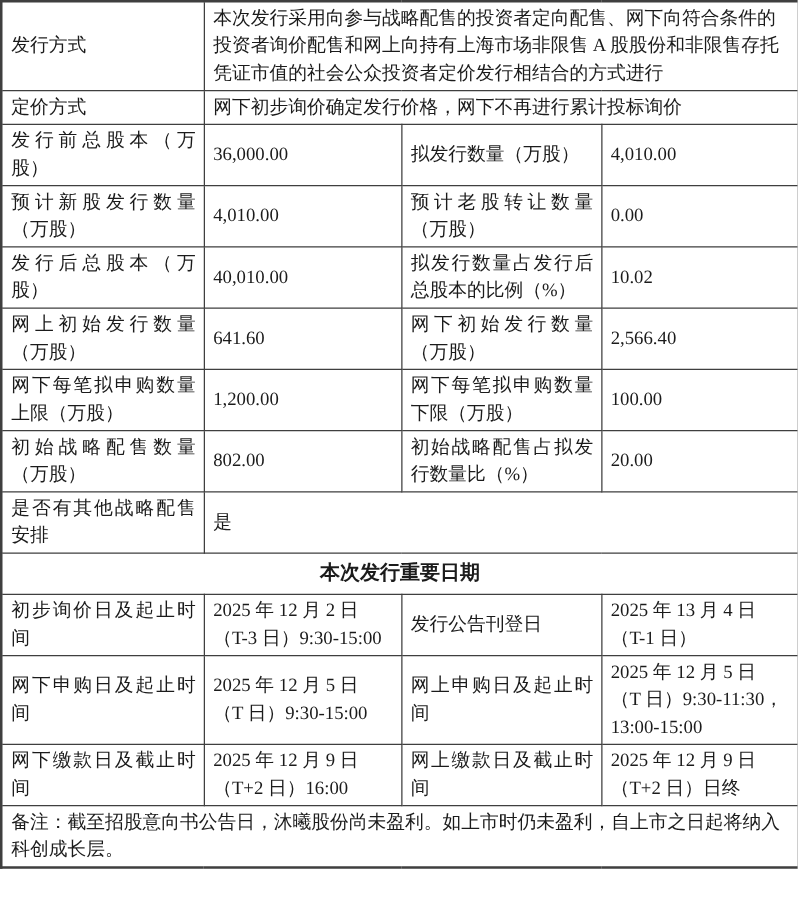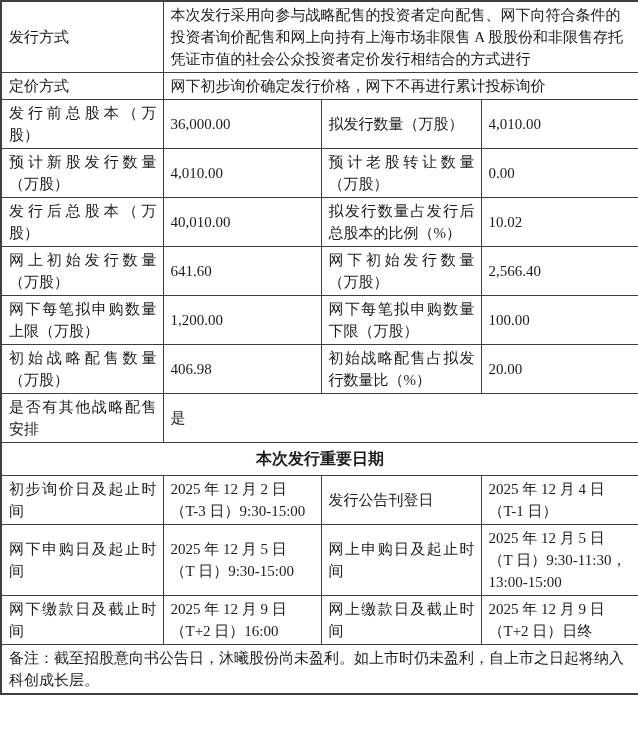--- a/index.html
+++ b/index.html
@@ -94,37 +94,37 @@
       <td class="val">2,566.40</td>
     </tr>
     <tr style="height:46px;">
       <td class="lbl">网下每笔拟申购数量上限（万股）</td>
       <td class="val">1,200.00</td>
       <td class="lbl">网下每笔拟申购数量下限（万股）</td>
       <td class="val">100.00</td>
     </tr>
     <tr style="height:37px;">
       <td class="lbl">初始战略配售数量（万股）</td>
-      <td class="val">406.98</td>
+      <td class="val">802.00</td>
       <td class="lbl">初始战略配售占拟发行数量比（%）</td>
       <td class="val">20.00</td>
     </tr>
     <tr style="height:49px;">
       <td class="lbl">是否有其他战略配售安排</td>
       <td class="val" colspan="3">是</td>
     </tr>
     <tr class="section-header-row" style="height:33px;">
       <td colspan="4">本次发行重要日期</td>
     </tr>
     <tr style="height:47px;">
       <td class="lbl">初步询价日及起止时间</td>
       <td class="val preline">2025 年 12 月 2 日
 （T-3 日）9:30-15:00</td>
       <td class="lbl">发行公告刊登日</td>
-      <td class="val preline">2025 年 12 月 4 日
+      <td class="val preline">2025 年 13 月 4 日
 （T-1 日）</td>
     </tr>
     <tr style="height:71px;">
       <td class="lbl">网下申购日及起止时间</td>
       <td class="val preline">2025 年 12 月 5 日
 （T 日）9:30-15:00</td>
       <td class="lbl">网上申购日及起止时间</td>
       <td class="val preline">2025 年 12 月 5 日
 （T 日）9:30-11:30，
 13:00-15:00</td>

